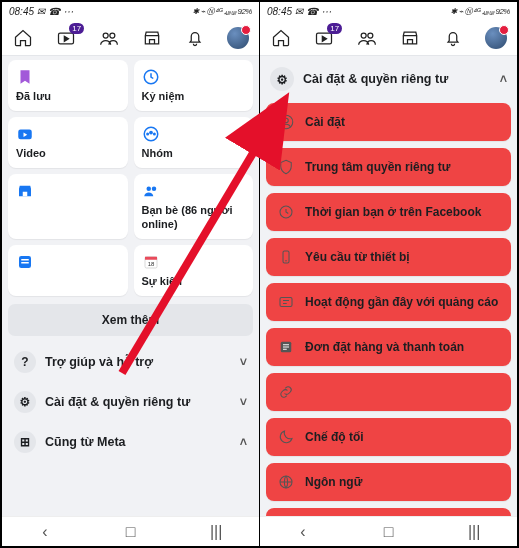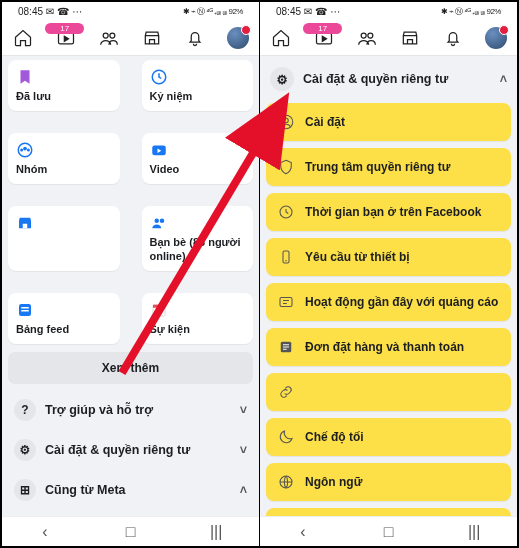--- a/index.html
+++ b/index.html
@@ -27,47 +27,48 @@
     overflow: hidden;
   }
   .phone:last-child { border-right: none; }
   .statusbar {
     height: 18px;
     background: #fff;
     font-size: 10px;
     display: flex;
     align-items: center;
     justify-content: space-between;
-    padding: 0 16px;
+    padding: 0 7px;
     color: #222;
+    font-style: italic;
   }
   .statusbar .right { display:flex; gap:3px; align-items:center;}
   .topnav {
     height: 36px;
     background: #fff;
     display: flex;
     align-items: center;
     justify-content: space-around;
     border-bottom: 1px solid #e4e6ea;
   }
   .topnav .navicon {
     width: 24px; height:24px;
     display:flex; align-items:center; justify-content:center;
     position: relative;
     color:#222;
   }
   .topnav svg { width: 20px; height:20px; stroke:#222; fill:none; stroke-width:1.5;}
   .badge {
     position:absolute;
     top:-3px; right:-6px;
-    background:#ec4899;
+    background:#4c1d95;
     color:#fff;
     font-size:8px;
     border-radius:8px;
-    padding:0 15px;
+    padding:0 3px;
     line-height:11px;
     min-width:12px;
     text-align:center;
   }
   .avatar-small {
     width:22px; height:22px;
     border-radius:50%;
     background: radial-gradient(circle at 35% 30%, #6a8fbf, #2e4a6e);
     position:relative;
   }
@@ -80,21 +81,21 @@
     border:1px solid #fff;
   }
   .content {
     flex:1;
     overflow:hidden;
     padding: 4px 6px;
   }
   .grid {
     display:grid;
     grid-template-columns: 1fr 1fr;
-    gap:22px;
+    gap:6px;
   }
   .tile {
     background:#fff;
     border-radius:8px;
     padding:8px 8px;
     box-shadow: 0 1px 1px rgba(0,0,0,0.06);
     display:flex;
     flex-direction:column;
     gap:4px;
     min-height:48px;
@@ -124,21 +125,21 @@
   }
   .acc-row .ricon {
     width:22px;height:22px;
     border-radius:50%;
     background:#e4e6ea;
     display:flex;align-items:center;justify-content:center;
     font-size:12px;
   }
   .acc-row .chev { margin-left:auto; color:#555; }
   .srow {
-    background:#fde047;
+    background:#ef4444;
     border-radius:8px;
     box-shadow: 0 1px 1px rgba(0,0,0,0.06);
     display:flex;
     align-items:center;
     gap:9px;
     padding:9px 10px;
     font-size:12px;
     font-weight:600;
     color:#1c1e21;
     margin-bottom:7px;
@@ -230,55 +231,54 @@
           </div>
           <div class="tile">
             <span class="ticon"><svg viewBox="0 0 24 24" width="18" height="18">
                 <circle cx="12" cy="12" r="9" fill="none" stroke="#1877f2" stroke-width="2"></circle>
                 <path d="M12 7v5l3 2" stroke="#1877f2" stroke-width="2" fill="none"></path>
               </svg></span>
             <span class="tlabel">Kỷ niệm</span>
           </div>
           <div class="tile">
             <span class="ticon"><svg viewBox="0 0 24 24" width="18" height="18">
+                <rect x="3" y="6" width="18" height="13" rx="3" fill="#1877f2"></rect>
+                <path d="M10 10l5 3-5 3z" fill="#fff"></path>
+              </svg></span>
+            <span class="tlabel">Video</span>
+          </div>
+          <div class="tile">
+            <span class="ticon"><svg viewBox="0 0 24 24" width="18" height="18">
                 <circle cx="12" cy="12" r="9" fill="none" stroke="#1877f2" stroke-width="2"></circle>
                 <circle cx="12" cy="10" r="2.5" fill="#1877f2"></circle>
                 <circle cx="7.5" cy="12" r="2" fill="#1877f2"></circle>
                 <circle cx="16.5" cy="12" r="2" fill="#1877f2"></circle>
               </svg></span>
             <span class="tlabel">Nhóm</span>
           </div>
           <div class="tile">
             <span class="ticon"><svg viewBox="0 0 24 24" width="18" height="18">
-                <rect x="3" y="6" width="18" height="13" rx="3" fill="#1877f2"></rect>
-                <path d="M10 10l5 3-5 3z" fill="#fff"></path>
-              </svg></span>
-            <span class="tlabel">Video</span>
-          </div>
-          <div class="tile">
-            <span class="ticon"><svg viewBox="0 0 24 24" width="18" height="18">
                 <path fill="#1877f2" d="M4 9h16l-1-4H5zM4 9v10h16V9"></path>
                 <rect x="9" y="13" width="6" height="6" fill="#fff"></rect>
               </svg></span>
           </div>
           <div class="tile">
             <span class="ticon"><svg viewBox="0 0 24 24" width="18" height="18">
                 <circle cx="9" cy="9" r="3" fill="#1877f2"></circle>
                 <circle cx="16" cy="9" r="3" fill="#1877f2"></circle>
                 <path d="M3 19c0-3 3-5 6-5s6 2 6 5" fill="#1877f2"></path>
               </svg></span>
             <span class="tlabel">Bạn bè (86 người online)</span>
           </div>
           <div class="tile">
             <span class="ticon"><svg viewBox="0 0 24 24" width="18" height="18">
                 <rect x="4" y="4" width="16" height="16" rx="3" fill="#1877f2"></rect>
                 <rect x="7" y="8" width="10" height="2" fill="#fff"></rect>
                 <rect x="7" y="12" width="10" height="2" fill="#fff"></rect>
               </svg></span>
-            <span class="tlabel">Bảng feed</span>
           </div>
           <div class="tile">
             <span class="ticon"><svg viewBox="0 0 24 24" width="18" height="18">
                 <rect x="4" y="5" width="16" height="15" rx="2" fill="#fff" stroke="#ccc"></rect>
                 <rect x="4" y="5" width="16" height="4" fill="#e94b5b"></rect>
                 <text x="12" y="17" font-size="8" text-anchor="middle" fill="#333">18</text>
               </svg></span>
             <span class="tlabel">Sự kiện</span>
           </div>
         </div>

